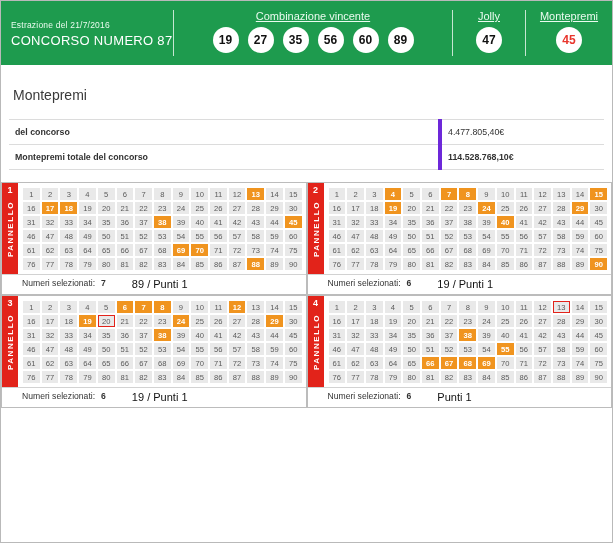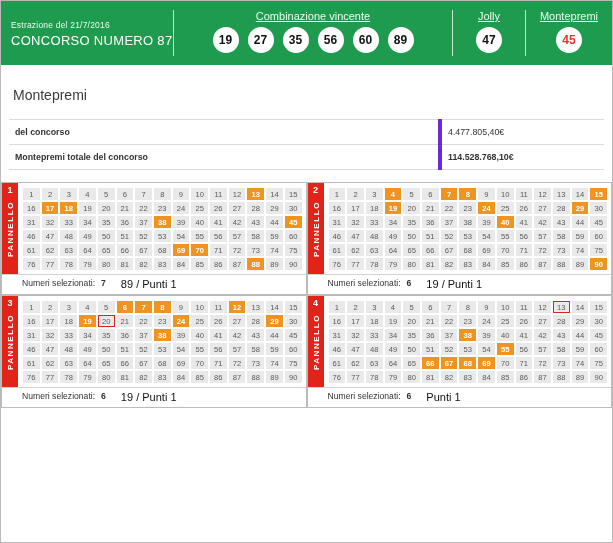--- a/index.html
+++ b/index.html
@@ -118,21 +118,21 @@
   .cell.hit{background:#e9e9e9;color:#5a5a5a;border:1px solid #e2231a;}
   .panel-footer{
     border-top:1px solid #d2d2d2;
     padding:3px 4px 4px 20px;
     display:flex;align-items:flex-start;gap:6px;
     font-size:8.6px;
     color:#333;
   }
   .pf-label{}
   .pf-count{font-weight:bold;}
-  .pf-result{font-size:11px;color:#111;margin-left:9px;}
+  .pf-result{font-size:11px;color:#111;margin-left:20px;}
 </style>
 </head>
 <body>
 
 <div class="page">
 
   <div class="header">
     <div class="hdr-left">
       <div class="hdr-draw-date">Estrazione del 21/7/2016</div>
       <div class="hdr-concorso">CONCORSO NUMERO 87</div>

